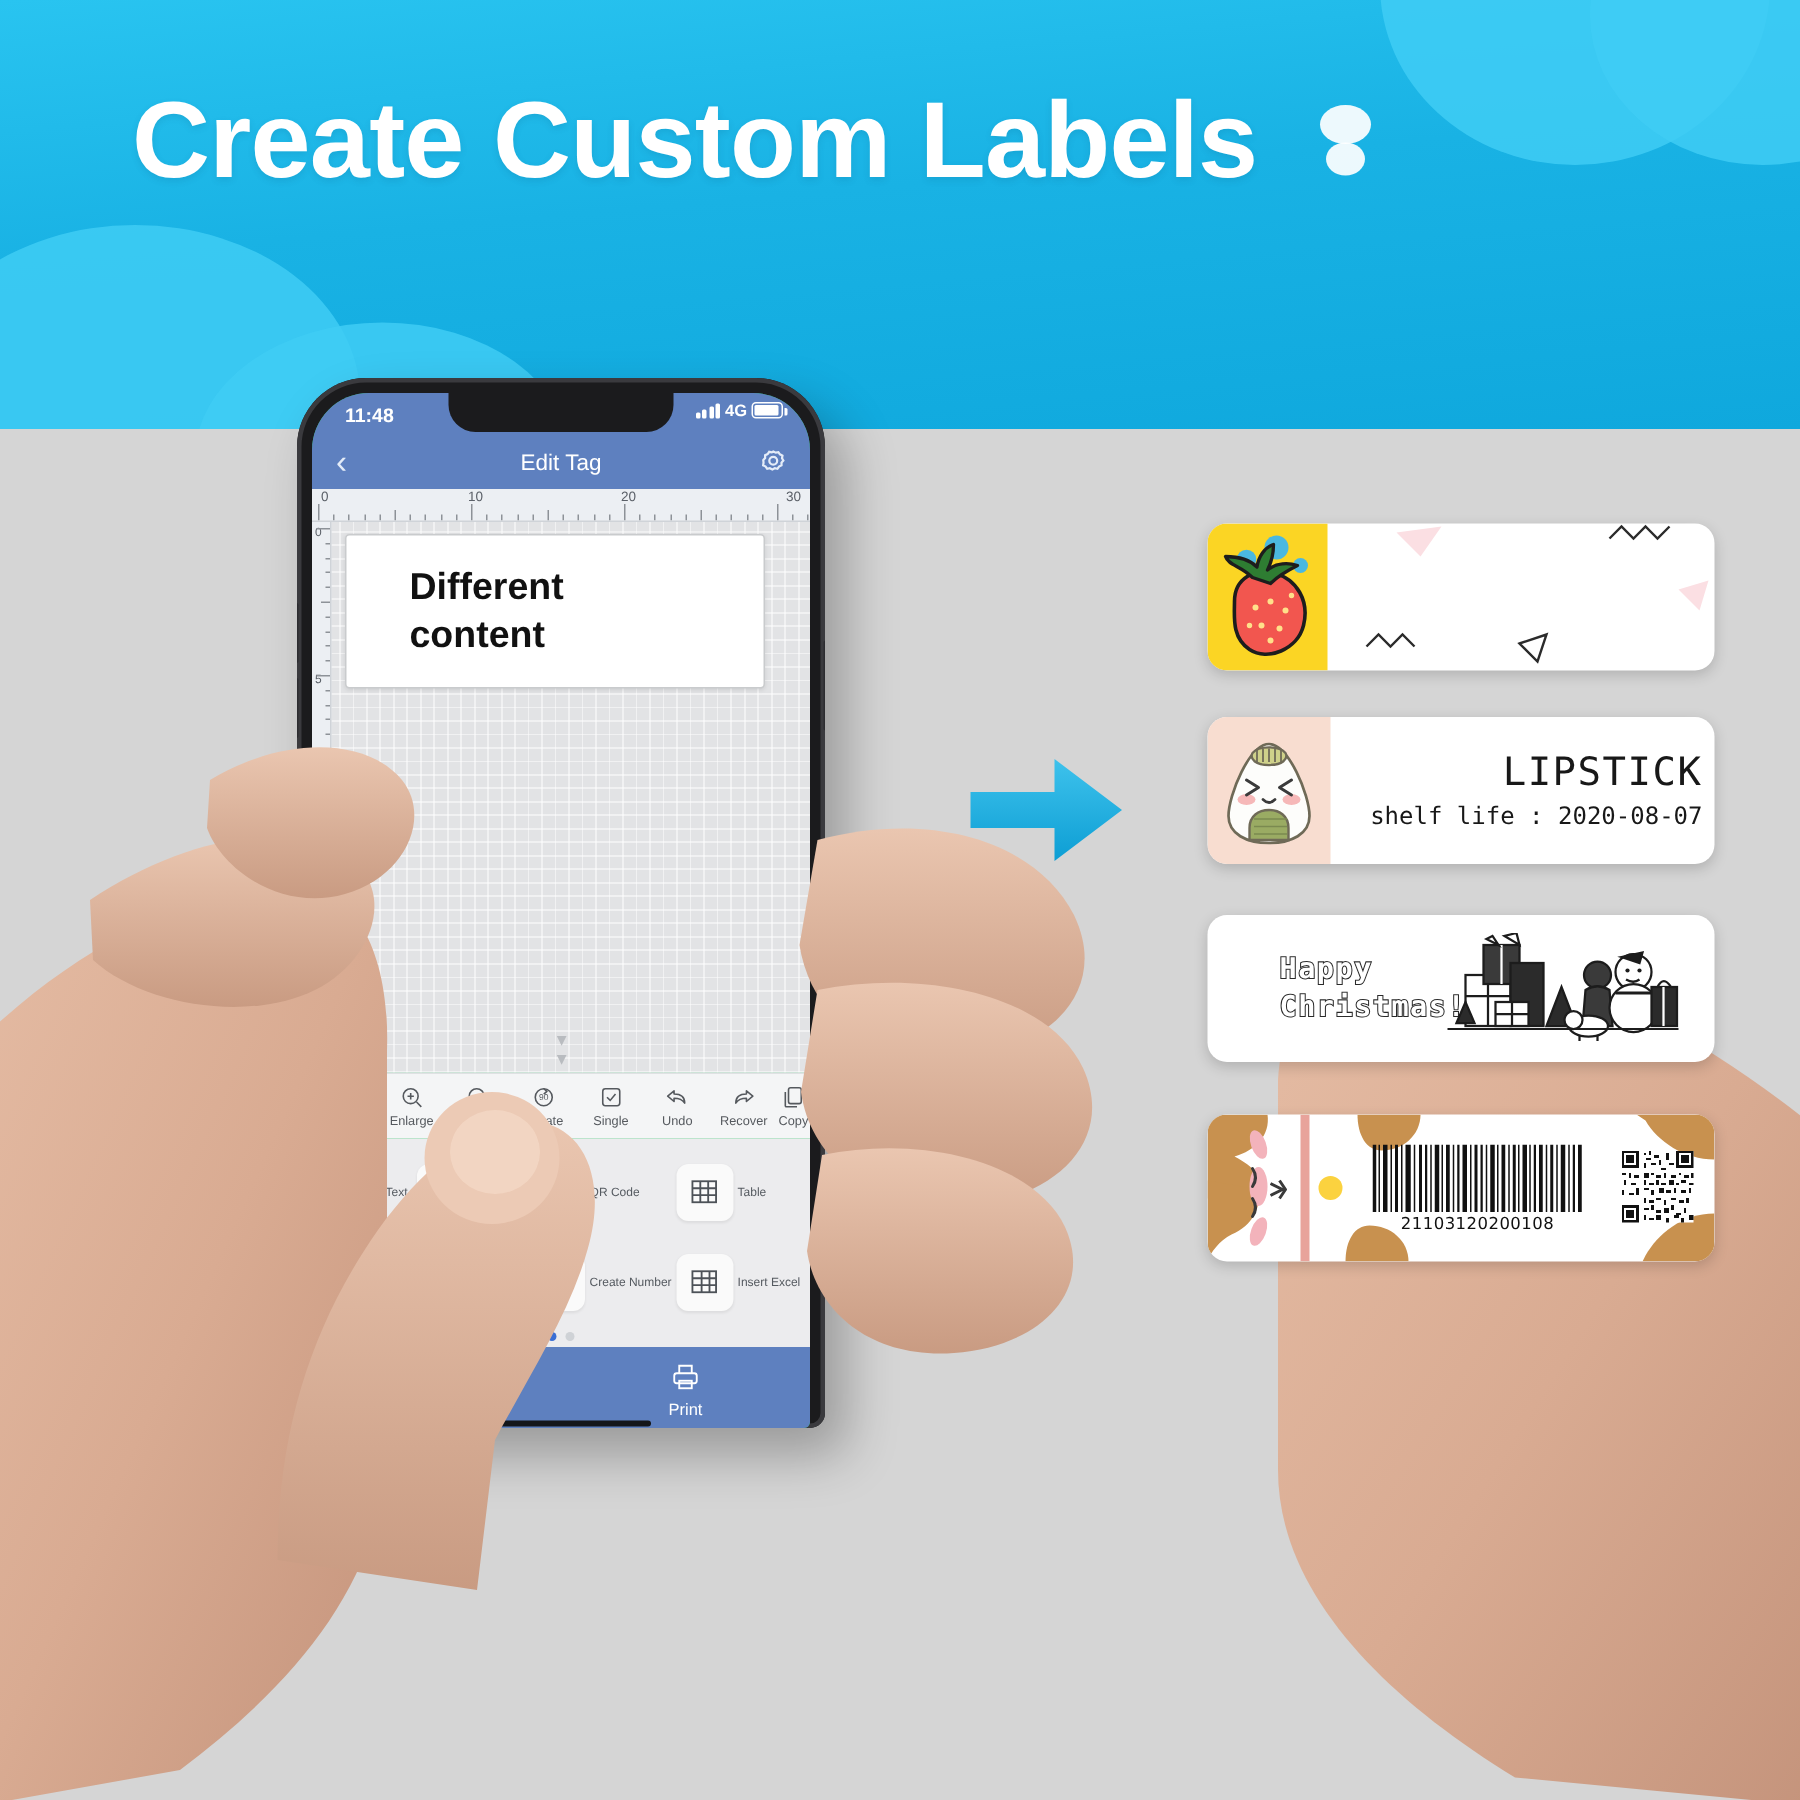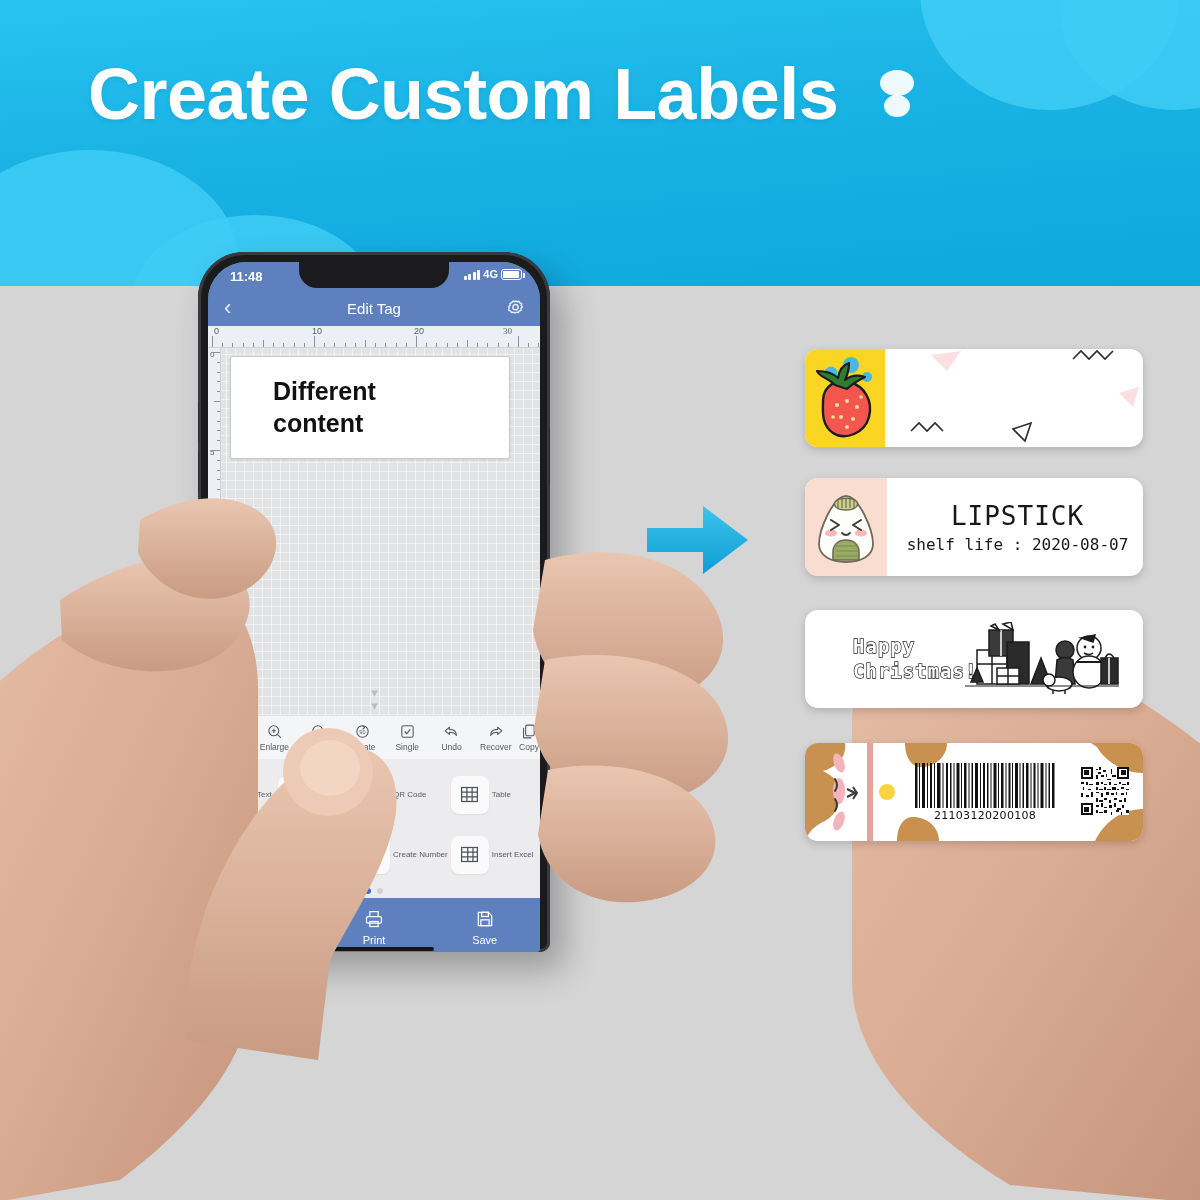--- a/index.html
+++ b/index.html
@@ -62,21 +62,21 @@
     border-radius:0 0 18px 18px; z-index:20;
   }
   .side-btn { position:absolute; background:#2c2c30; border-radius:2px; }
 
   
   #statusbar {
     position:relative; height:30px; background:#5e80bf;
     color:#fff; font-size:13px; font-weight:bold;
   }
   #sb-time { position:absolute; left:22px; top:7px; }
-  #sb-right { position:absolute; right:18px; top:6px; display:flex; align-items:flex-end; gap:3px; font-size:11px;}
+  #sb-right { position:absolute; right:18px; top:6px; display:flex; align-items:flex-start; gap:3px; font-size:11px;}
   .sig-bar { width:3px; background:#fff; border-radius:1px; display:inline-block; }
 
   
   #navbar {
     position:relative; height:34px; background:#5e80bf; color:#fff;
   }
   #nav-back { position:absolute; left:16px; top:5px; font-size:22px; line-height:22px; color:#e4ecf8;}
   #nav-title { position:absolute; left:0; right:0; top:8px; text-align:center; font-size:15px; font-weight:normal;}
   #nav-gear { position:absolute; right:14px; top:6px; width:21px; height:21px;}
 
@@ -179,21 +179,21 @@
   
   #c1-left { width:80px; background:#fbd524; }
   #c1-text {
     position:absolute; left:108px; top:50%; transform:translateY(-50%);
     font-size:32px; font-weight:bold; color:#1b1b1b;
   }
   .deco { position:absolute; pointer-events:none; }
 
   
   #c2-left { width:82px; background:#f8ddd0; }
-  #c2-body { position:absolute; left:95px; right:8px; top:50%; transform:translateY(-50%); text-align:center; }
+  #c2-body { position:absolute; left:95px; right:8px; top:50%; transform:translateY(-50%); text-align:right; }
   #c2-title { font-size:26px; color:#181818; font-family:"DejaVu Sans Mono", monospace; letter-spacing:1px; }
   #c2-sub { font-size:16px; color:#181818; font-family:"DejaVu Sans Mono", monospace; margin-top:4px; }
 
   
   #c3-text {
     position:absolute; left:48px; top:50%; transform:translateY(-50%);
     font-size:19px; line-height:1.3; font-weight:bold;
     font-family:"DejaVu Sans Mono", monospace;
     color:#fff;
     -webkit-text-stroke:1.4px #2a2a2a;
@@ -267,21 +267,21 @@
           <path d="M12 3.4l1.9.9 2-.4 1.2 1.7 1.9.9-.3 2.1 1 1.7-1.4 1.6v2.1l-1.9.9-1.2 1.7-2-.4-1.9.9-1.9-.9-2 .4-1.2-1.7-1.9-.9.3-2.1L4.4 10l1.4-1.6V6.3l1.9-.9 1.2-1.7 2 .4z"></path>
           <circle cx="12" cy="10.5" r="3"></circle>
         </svg>
       </span>
     </div>
 
     <div id="ruler">
       <span class="rnum" style="left:6px;">0</span>
       <span class="rnum" style="left:104px;">10</span>
       <span class="rnum" style="left:206px;">20</span>
-      <span class="rnum" style="left:295px;font-family:Liberation Serif, serif;">30</span>
+      <span class="rnum" style="left:316px;">30</span>
       <span id="rticks"><span class="rtick" style="left: 4px; height: 11px;"></span><span class="rtick" style="left: 14.2px; height: 4px;"></span><span class="rtick" style="left: 24.4px; height: 4px;"></span><span class="rtick" style="left: 34.6px; height: 4px;"></span><span class="rtick" style="left: 44.8px; height: 4px;"></span><span class="rtick" style="left: 55px; height: 7px;"></span><span class="rtick" style="left: 65.2px; height: 4px;"></span><span class="rtick" style="left: 75.4px; height: 4px;"></span><span class="rtick" style="left: 85.6px; height: 4px;"></span><span class="rtick" style="left: 95.8px; height: 4px;"></span><span class="rtick" style="left: 106px; height: 11px;"></span><span class="rtick" style="left: 116.2px; height: 4px;"></span><span class="rtick" style="left: 126.4px; height: 4px;"></span><span class="rtick" style="left: 136.6px; height: 4px;"></span><span class="rtick" style="left: 146.8px; height: 4px;"></span><span class="rtick" style="left: 157px; height: 7px;"></span><span class="rtick" style="left: 167.2px; height: 4px;"></span><span class="rtick" style="left: 177.4px; height: 4px;"></span><span class="rtick" style="left: 187.6px; height: 4px;"></span><span class="rtick" style="left: 197.8px; height: 4px;"></span><span class="rtick" style="left: 208px; height: 11px;"></span><span class="rtick" style="left: 218.2px; height: 4px;"></span><span class="rtick" style="left: 228.4px; height: 4px;"></span><span class="rtick" style="left: 238.6px; height: 4px;"></span><span class="rtick" style="left: 248.8px; height: 4px;"></span><span class="rtick" style="left: 259px; height: 7px;"></span><span class="rtick" style="left: 269.2px; height: 4px;"></span><span class="rtick" style="left: 279.4px; height: 4px;"></span><span class="rtick" style="left: 289.6px; height: 4px;"></span><span class="rtick" style="left: 299.8px; height: 4px;"></span><span class="rtick" style="left: 310px; height: 11px;"></span><span class="rtick" style="left: 320.2px; height: 4px;"></span><span class="rtick" style="left: 330.4px; height: 4px;"></span></span>
     </div>
 
     <div id="canvas">
       <div id="vruler">
         <span class="vnum" style="top:2px;">0</span>
         <span class="vnum" style="top:100px;">5</span>
         <span id="vticks"><span class="vtick" style="top: 4px; width: 9px;"></span><span class="vtick" style="top: 13.8px; width: 3px;"></span><span class="vtick" style="top: 23.6px; width: 3px;"></span><span class="vtick" style="top: 33.4px; width: 3px;"></span><span class="vtick" style="top: 43.2px; width: 3px;"></span><span class="vtick" style="top: 53px; width: 6px;"></span><span class="vtick" style="top: 62.8px; width: 3px;"></span><span class="vtick" style="top: 72.6px; width: 3px;"></span><span class="vtick" style="top: 82.4px; width: 3px;"></span><span class="vtick" style="top: 92.2px; width: 3px;"></span><span class="vtick" style="top: 102px; width: 9px;"></span><span class="vtick" style="top: 111.8px; width: 3px;"></span><span class="vtick" style="top: 121.6px; width: 3px;"></span><span class="vtick" style="top: 131.4px; width: 3px;"></span><span class="vtick" style="top: 141.2px; width: 3px;"></span><span class="vtick" style="top: 151px; width: 6px;"></span><span class="vtick" style="top: 160.8px; width: 3px;"></span><span class="vtick" style="top: 170.6px; width: 3px;"></span><span class="vtick" style="top: 180.4px; width: 3px;"></span><span class="vtick" style="top: 190.2px; width: 3px;"></span><span class="vtick" style="top: 200px; width: 9px;"></span><span class="vtick" style="top: 209.8px; width: 3px;"></span><span class="vtick" style="top: 219.6px; width: 3px;"></span><span class="vtick" style="top: 229.4px; width: 3px;"></span><span class="vtick" style="top: 239.2px; width: 3px;"></span><span class="vtick" style="top: 249px; width: 6px;"></span><span class="vtick" style="top: 258.8px; width: 3px;"></span><span class="vtick" style="top: 268.6px; width: 3px;"></span><span class="vtick" style="top: 278.4px; width: 3px;"></span><span class="vtick" style="top: 288.2px; width: 3px;"></span><span class="vtick" style="top: 298px; width: 9px;"></span><span class="vtick" style="top: 307.8px; width: 3px;"></span><span class="vtick" style="top: 317.6px; width: 3px;"></span><span class="vtick" style="top: 327.4px; width: 3px;"></span><span class="vtick" style="top: 337.2px; width: 3px;"></span><span class="vtick" style="top: 347px; width: 6px;"></span><span class="vtick" style="top: 356.8px; width: 3px;"></span></span>
       </div>
       <div id="label-box">
@@ -465,30 +465,20 @@
       </div>
       <div class="bbtn">
         <span>
           <svg width="20" height="20" viewBox="0 0 24 24" fill="none" stroke="#fff" stroke-width="1.5">
               <path d="M7 9V3h10v6"></path>
               <rect x="3" y="9" width="18" height="8" rx="2"></rect>
               <rect x="7" y="15" width="10" height="6"></rect>
             </svg>
         </span>
         <span>Print</span>
-      </div>
-      <div class="bbtn">
-        <span>
-          <svg width="20" height="20" viewBox="0 0 24 24" fill="none" stroke="#fff" stroke-width="1.5">
-              <path d="M4 4h12l4 4v12H4z"></path>
-              <rect x="8" y="4" width="8" height="5"></rect>
-              <rect x="7" y="13" width="10" height="7"></rect>
-            </svg>
-        </span>
-        <span>Save</span>
       </div>
       <div id="homebar"></div>
     </div>
   </div>
 </div>
 
 <svg id="hands" width="1200" height="1200" viewBox="0 0 1200 1200" style="position:absolute;left:0;top:0;pointer-events:none;">
   <defs>
     <linearGradient id="skin" x1="0" y1="0" x2="1" y2="1">
       <stop offset="0" stop-color="#e5bca4"></stop>

